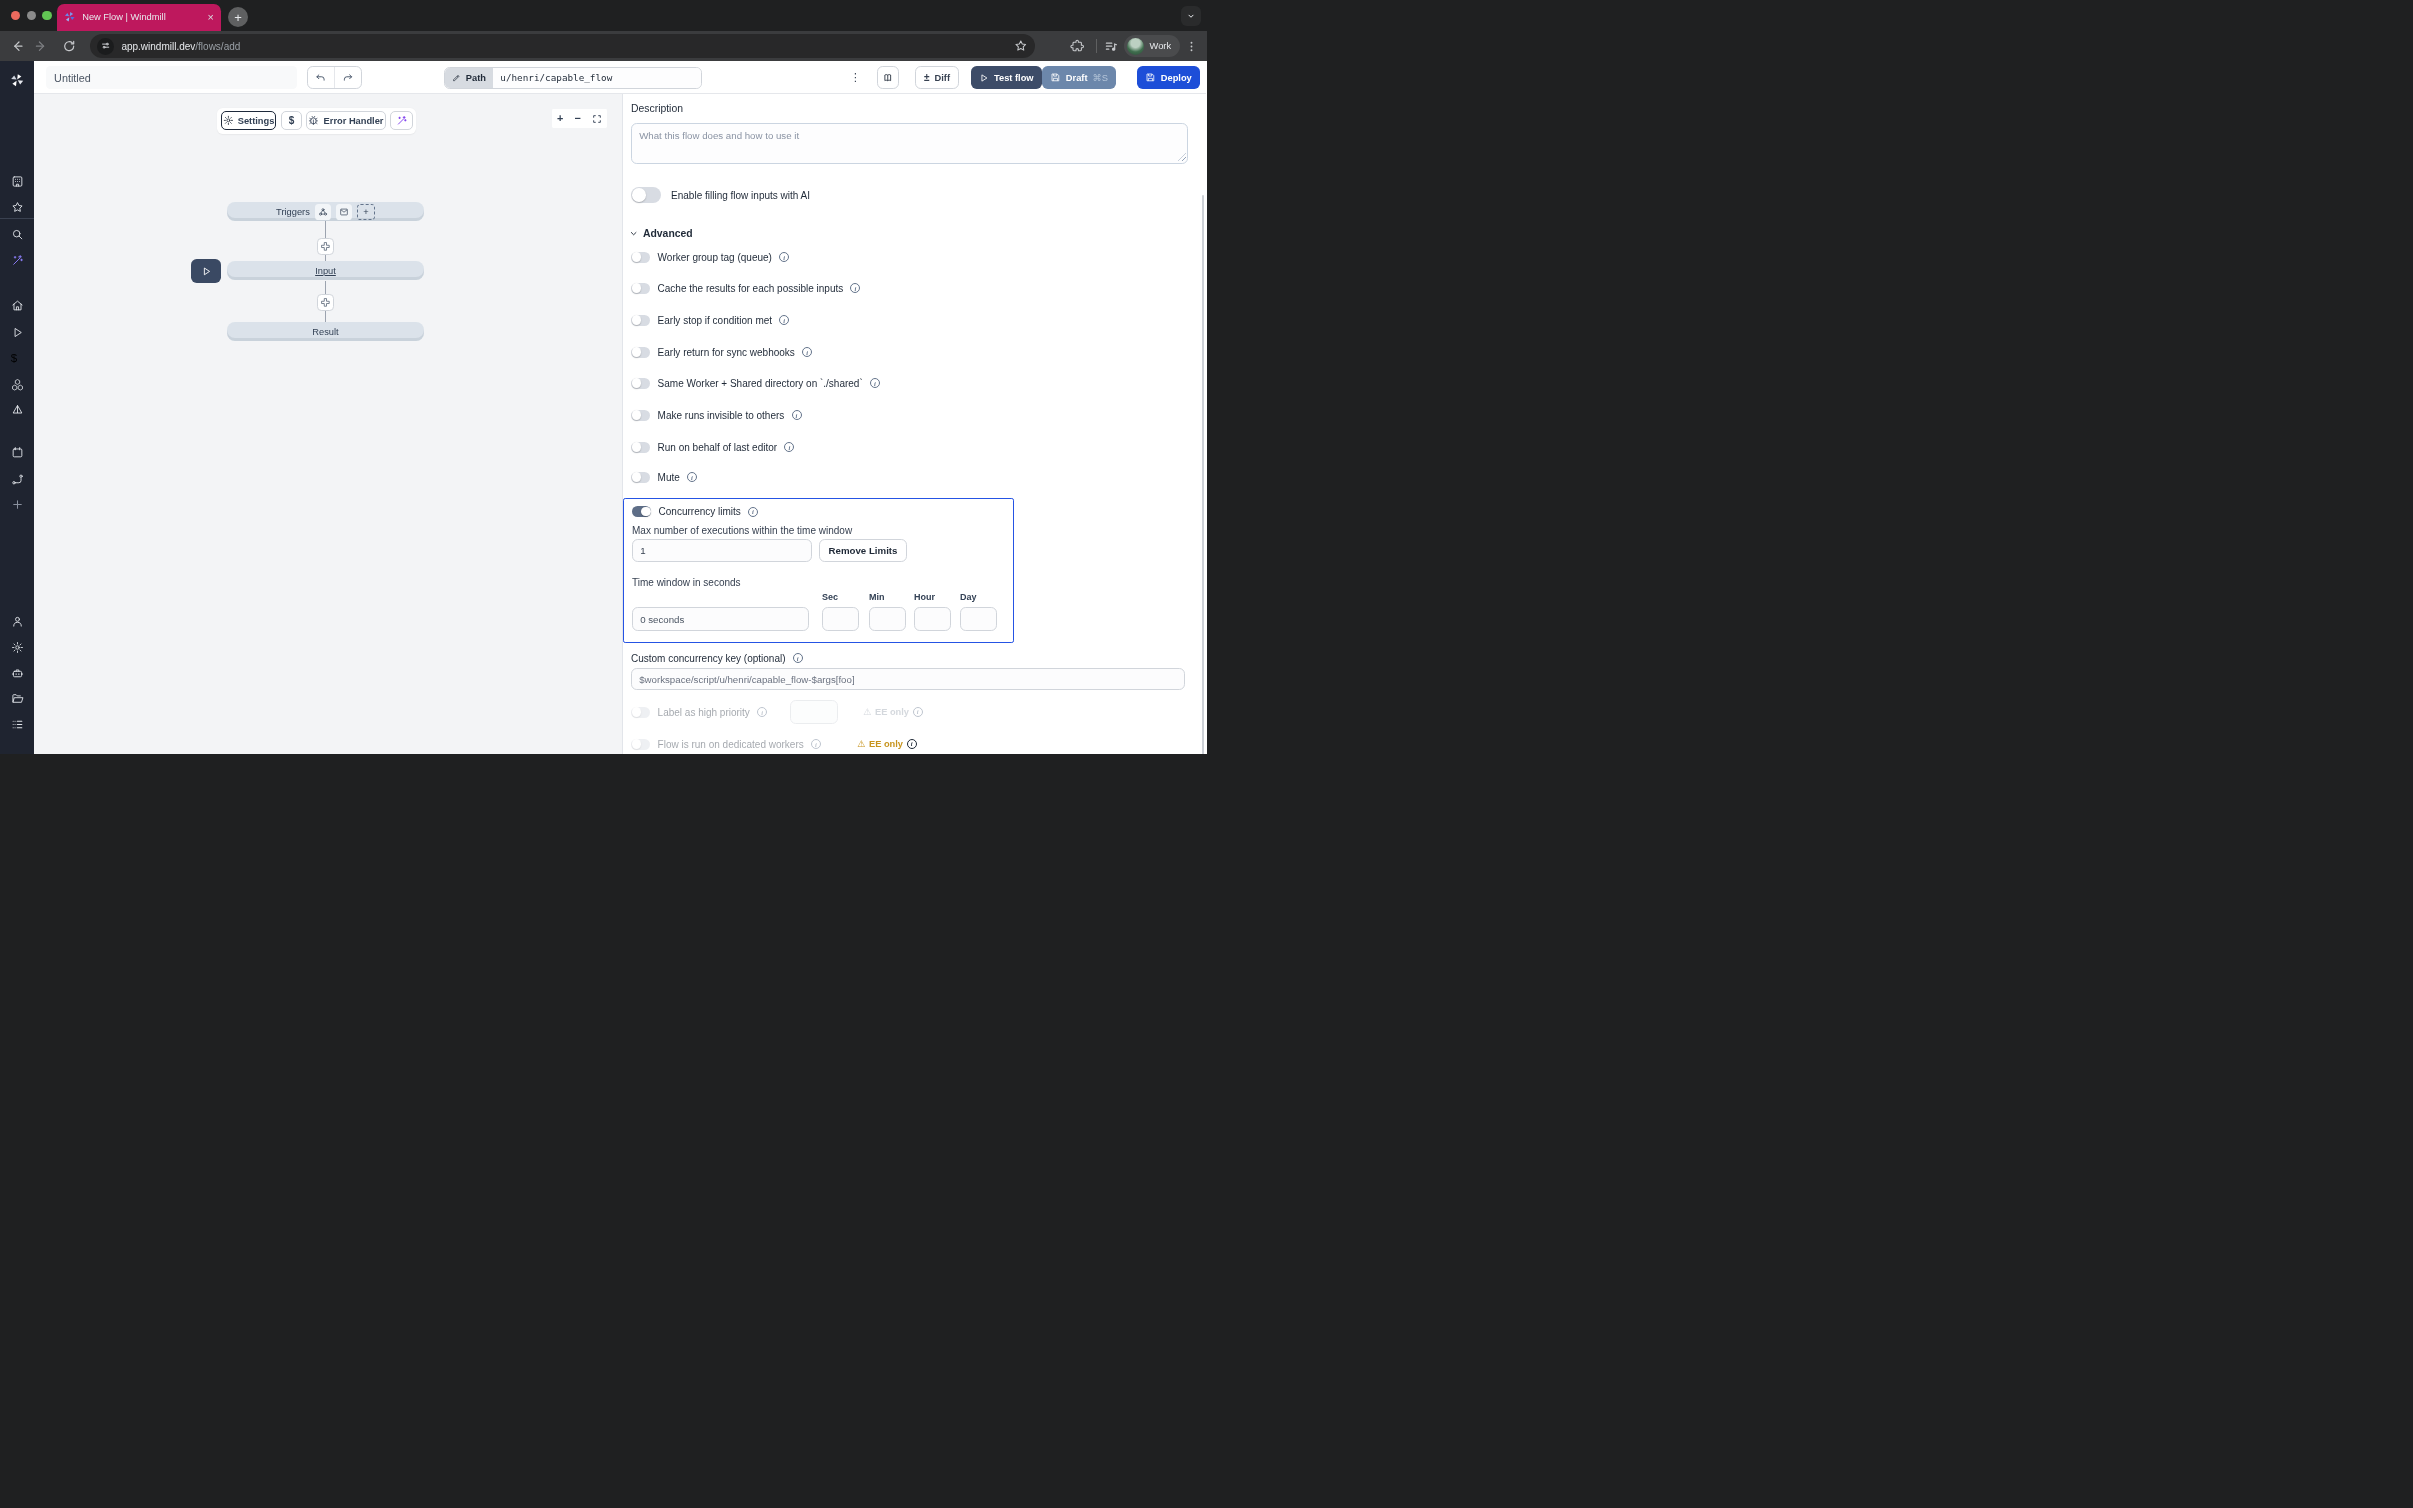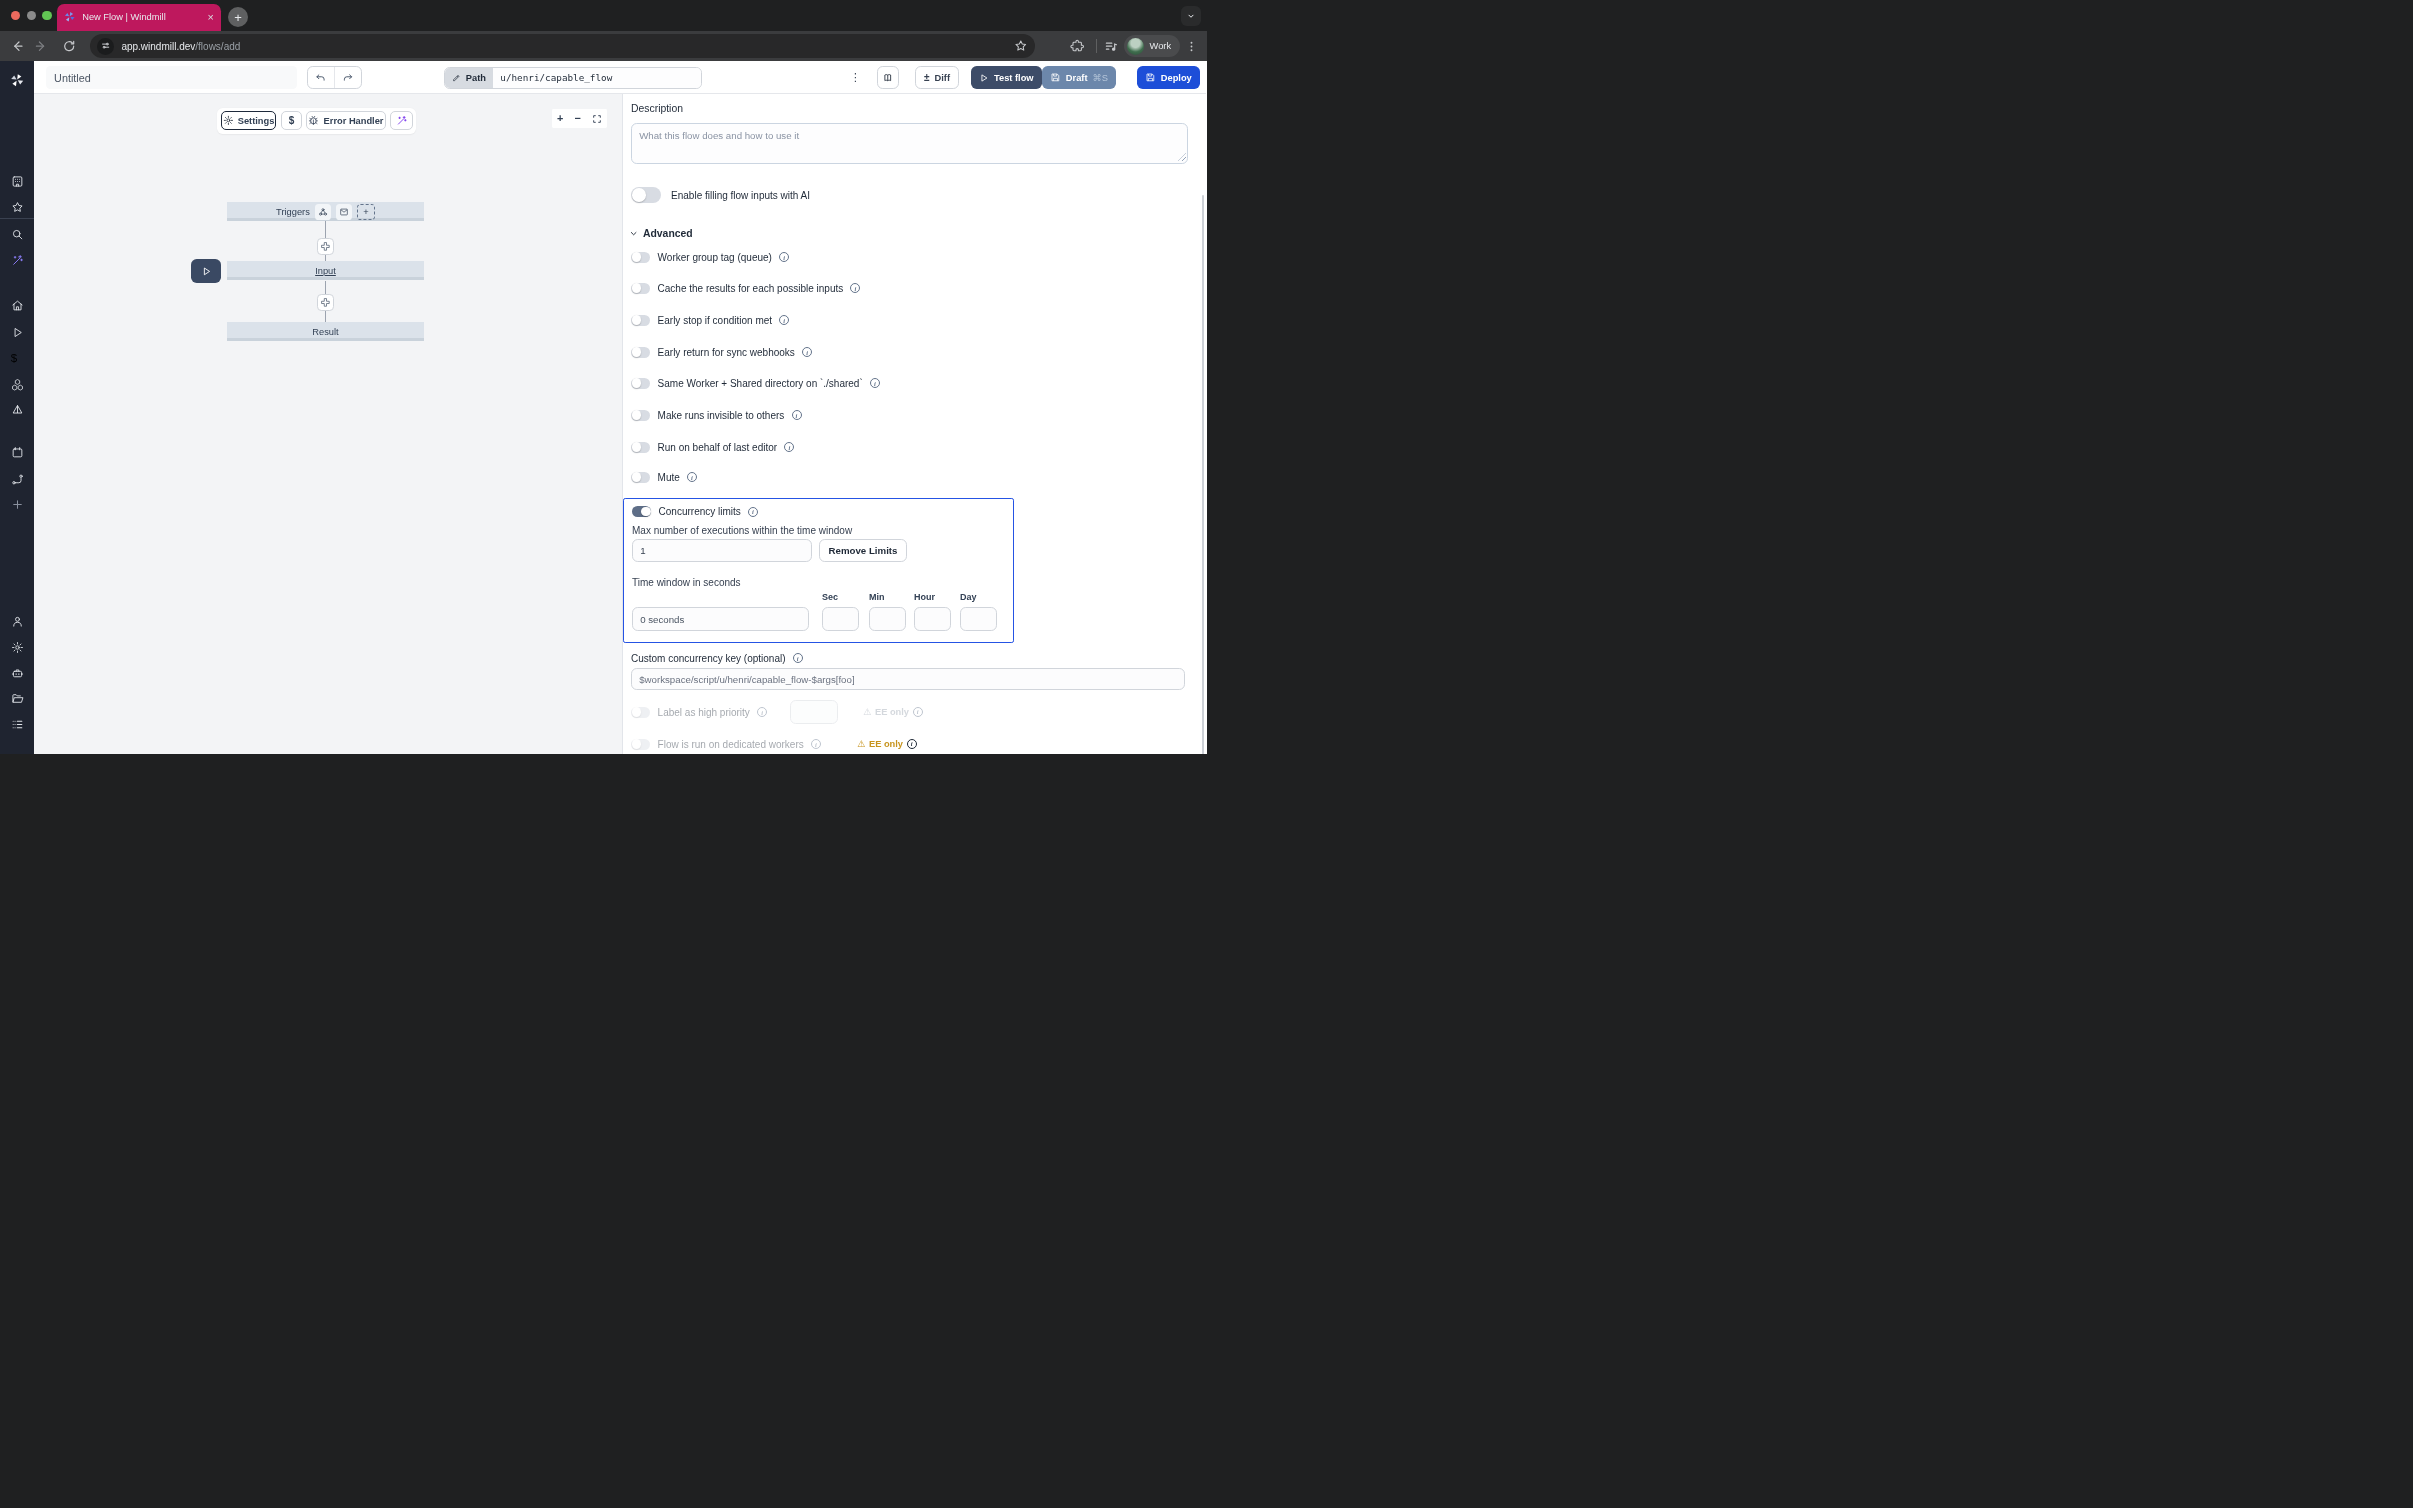--- a/index.html
+++ b/index.html
@@ -84,21 +84,21 @@
     box-shadow:0 0.7px 1.4px rgba(0,0,0,.05); }
   .cv-btn { display:flex; align-items:center; gap:4.3px; height:19.4px; border-radius:5px;
     border:0.7px solid #d1d5db; background:#fff; padding:0 1px; font-size:9.3px; font-weight:600; color:#334155; }
   .cv-btn.sel { border:1.4px solid #1e293b; }
   .zoombar { position:absolute; left:518px; top:15px; width:55px; height:19.4px; background:#fff;
     display:flex; align-items:center; justify-content:space-between; padding:0 5px; border-radius:1.4px; }
   .zoombar span { color:#334155; font-size:10.8px; font-weight:600; line-height:1; }
 
   
   .node { position:absolute; left:193px; width:197px; height:19.4px; background:#dbe2ea;
-    border-radius:0; box-shadow:inset 0 -2.9px 0 rgba(90,110,130,.14);
+    border-radius:8px; box-shadow:inset 0 -2.9px 0 rgba(90,110,130,.14);
     display:flex; align-items:center; justify-content:center; gap:5px;
     font-size:9.3px; color:#334155; }
   .nd-triggers { top:108px; }
   .nd-input { top:167px;text-decoration:underline; }
   .nd-result { top:228px; }
   .chipbtn { width:16px; height:16px; background:#f2f5f8; border-radius:3.6px; display:flex;
     align-items:center; justify-content:center; }
   .chip-dashed { background:transparent; border:1.1px dashed #64748b; color:#334155;
     font-size:9.3px; width:18px; }
   .conn { position:absolute; left:291px; width:0.7px; background:#9ca3af; }

